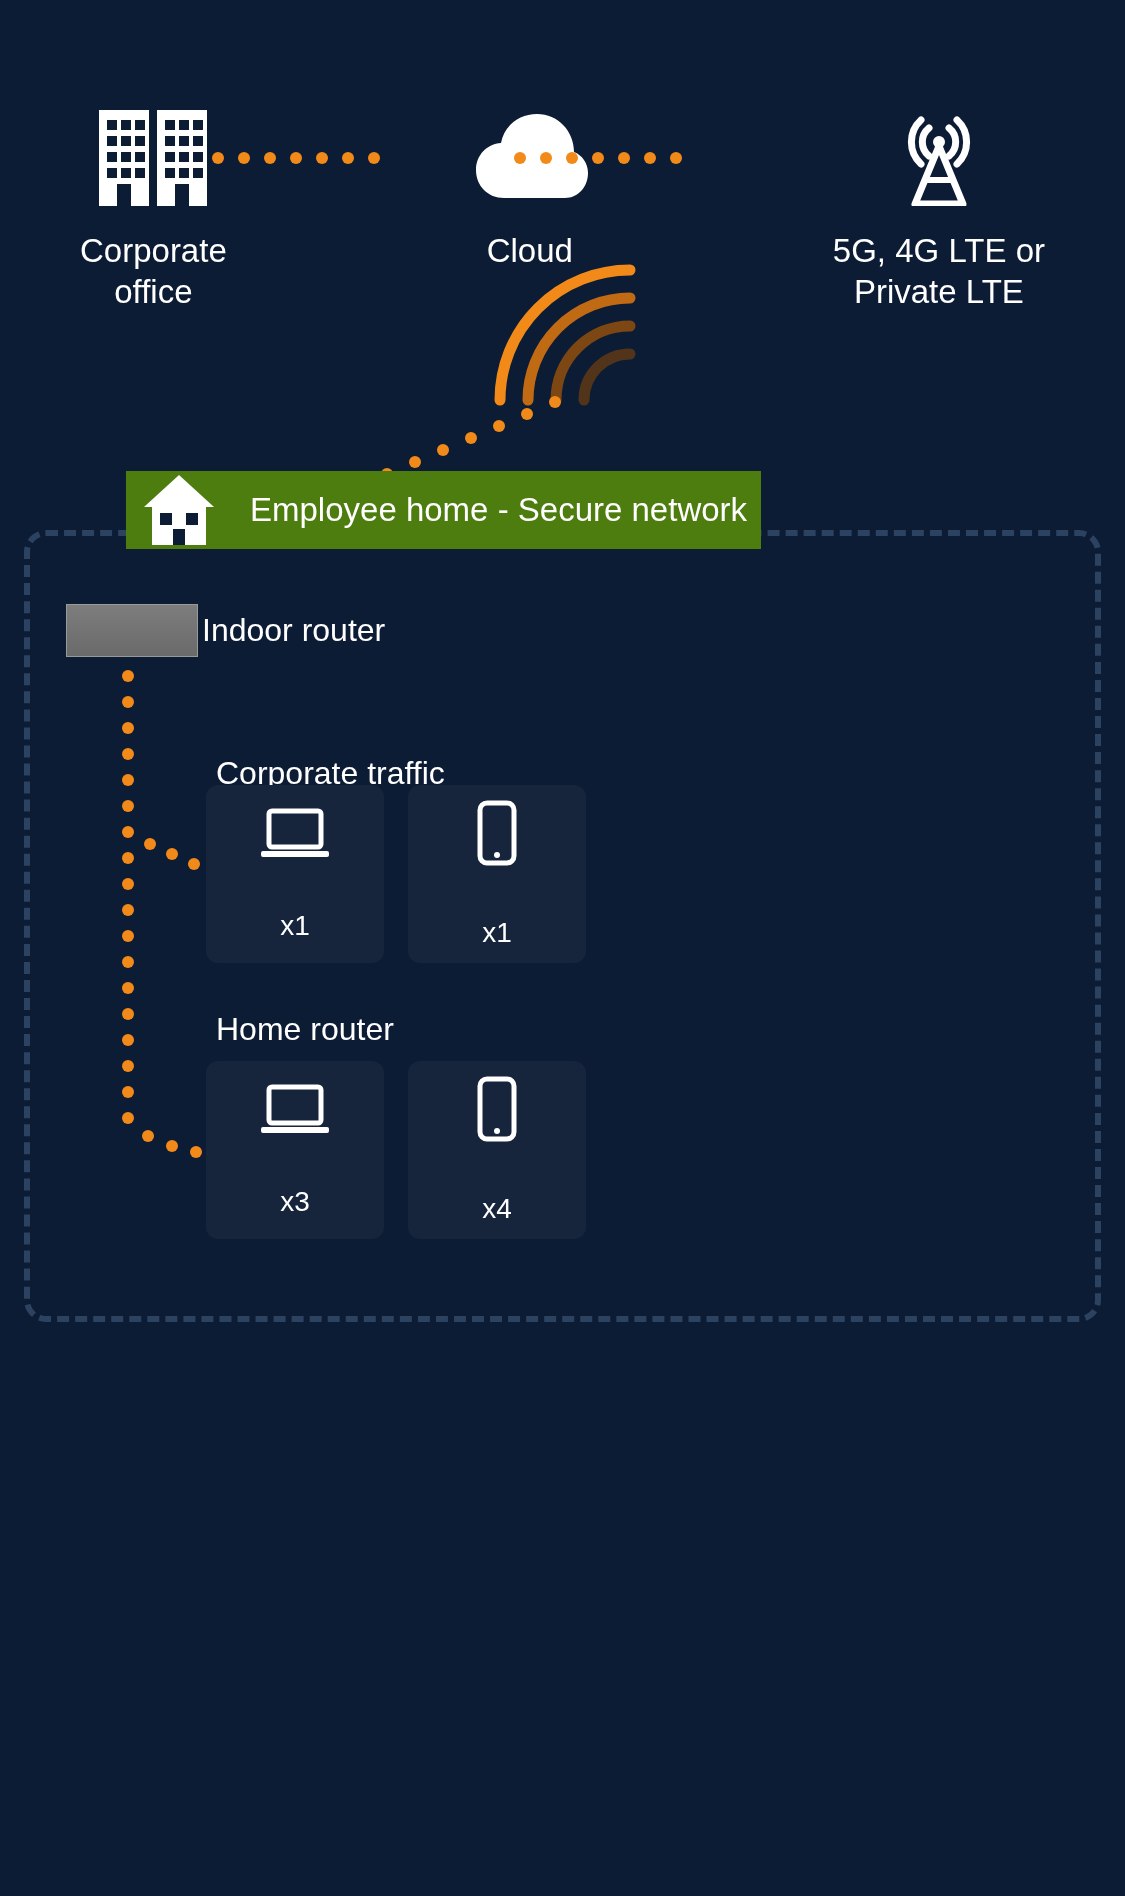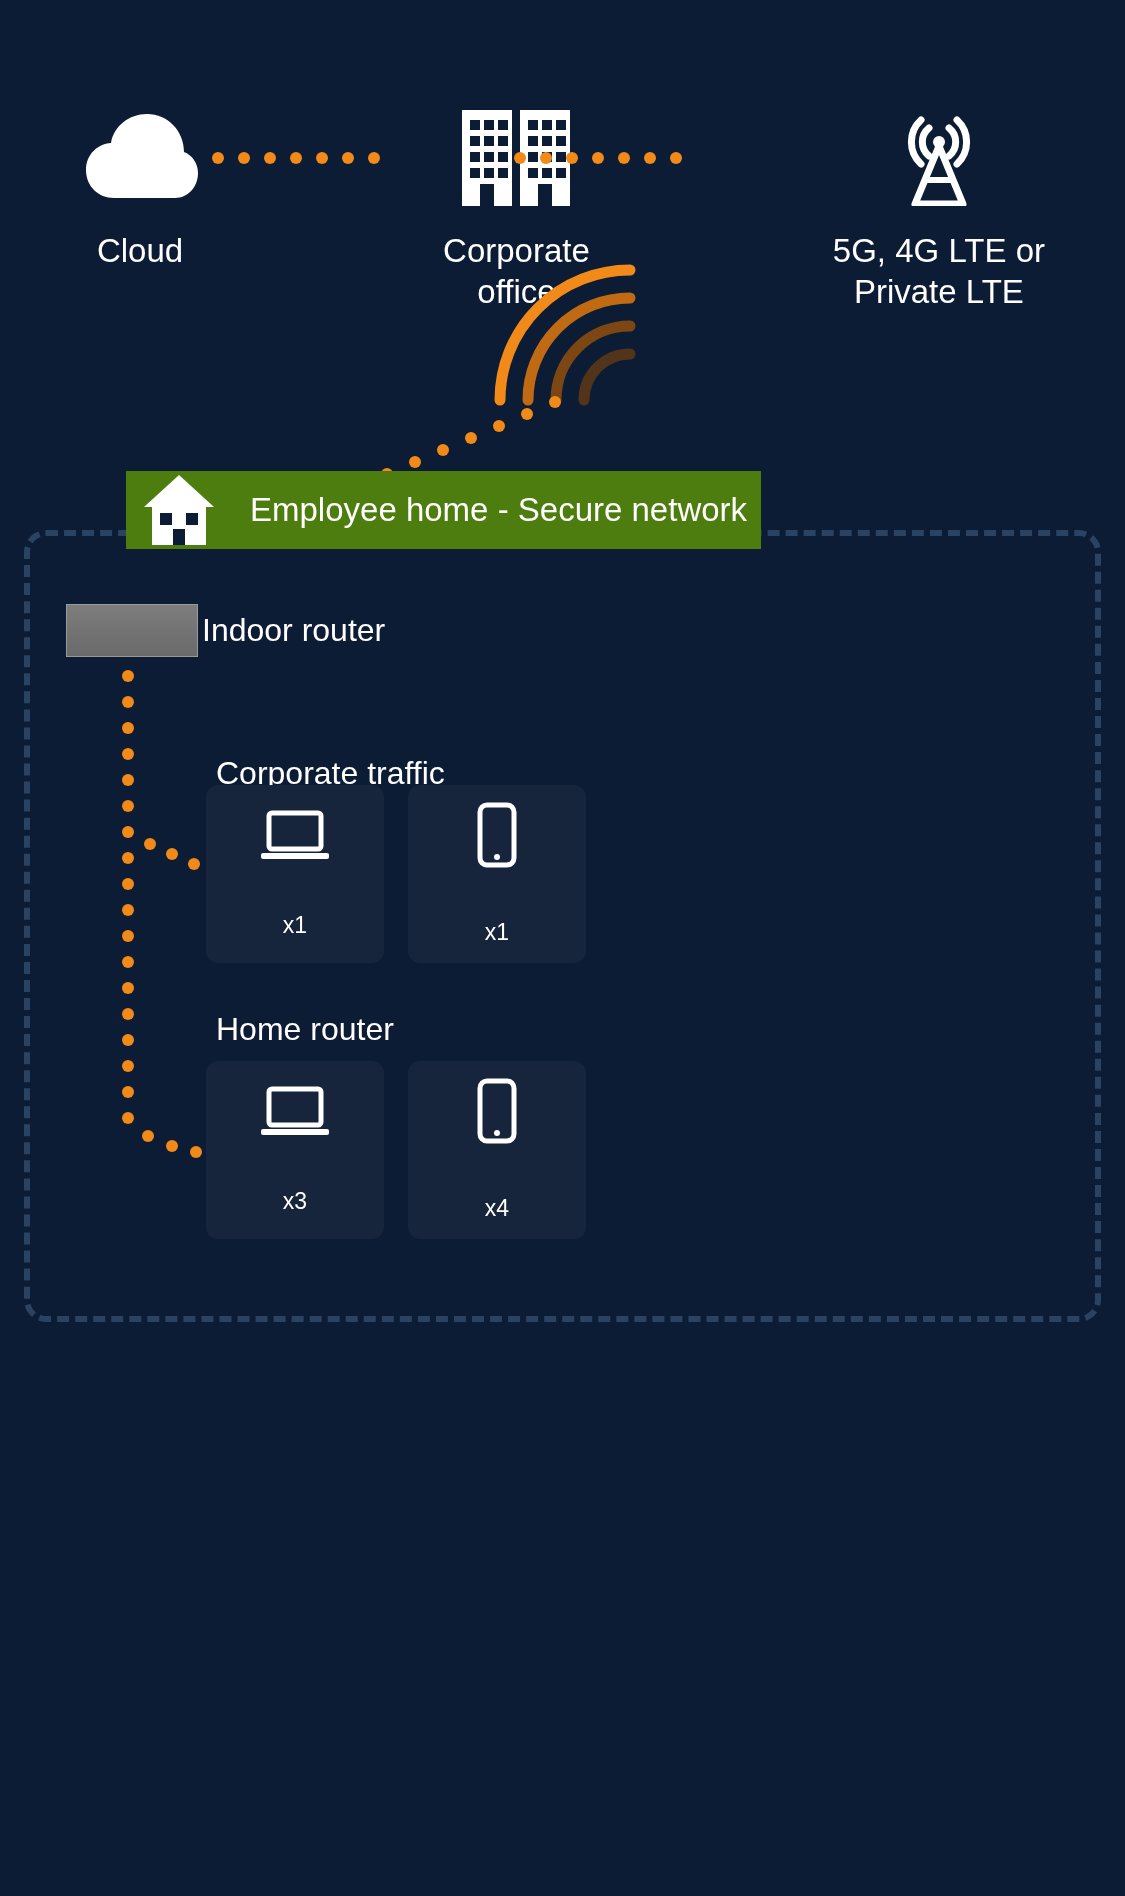--- a/index.html
+++ b/index.html
@@ -20,39 +20,32 @@
   .router-label { font-size: 32px; font-weight: 500; }
 
   .sect-title { position: absolute; font-size: 32px; font-weight: 500; }
   .sect-corp { left: 216px; top: 735px; margin-top: 20px; }
   .sect-home { left: 216px; top: 1011px; }
 
   .cards { position: absolute; display: flex; gap: 24px; }
   .cards-corp { left: 206px; top: 785px; }
   .cards-home { left: 206px; top: 1061px; }
   .card { width: 178px; height: 178px; background: #16243c; border-radius: 12px; display: flex; flex-direction: column; align-items: center; justify-content: center; gap: 18px; }
-  .card-count { font-size: 23px; font-weight: 500; margin-top: 33px; }
+  .card-count { font-size: 28px; font-weight: 500; margin-top: 33px; }
   .card svg { display: block; }
 
   .dotted svg, .arcs svg { display: block; }
   .abs { position: absolute; }
 </style>
 </head>
 <body>
 
 <div class="stage">
 
   <div class="top-row">
-    <div class="top-item">
-      <svg width="120" height="96" viewBox="0 0 120 96">
-        <path fill="#fff" d="M95 88 H34 C18 88 6 76 6 60 C6 45 17 34 31 33 C34 16 49 4 67 4 C88 4 104 21 104 42 C112 45 118 53 118 63 C118 77 108 88 95 88 Z"></path>
-      </svg>
-      <div class="top-label">Cloud</div>
-    </div>
-
     <div class="top-item">
       <svg width="108" height="96" viewBox="0 0 108 96">
         <g fill="#fff">
           <rect x="0" y="0" width="50" height="96"></rect>
           <rect x="58" y="0" width="50" height="96"></rect>
         </g>
         <g fill="#0d1c35">
           <rect x="8" y="10" width="10" height="10"></rect>
             <rect x="22" y="10" width="10" height="10"></rect>
             <rect x="36" y="10" width="10" height="10"></rect>
@@ -79,20 +72,27 @@
             <rect x="80" y="58" width="10" height="10"></rect>
             <rect x="94" y="58" width="10" height="10"></rect>
           <rect x="76" y="74" width="14" height="22"></rect>
         </g>
       </svg>
       <div class="top-label">Corporate
 office</div>
     </div>
 
     <div class="top-item">
+      <svg width="120" height="96" viewBox="0 0 120 96">
+        <path fill="#fff" d="M95 88 H34 C18 88 6 76 6 60 C6 45 17 34 31 33 C34 16 49 4 67 4 C88 4 104 21 104 42 C112 45 118 53 118 63 C118 77 108 88 95 88 Z"></path>
+      </svg>
+      <div class="top-label">Cloud</div>
+    </div>
+
+    <div class="top-item">
       <svg width="96" height="96" viewBox="0 0 96 96">
         <g fill="none" stroke="#fff" stroke-width="7" stroke-linecap="round">
           <path d="M30 10 A30 30 0 0 0 30 54"></path>
           <path d="M66 10 A30 30 0 0 1 66 54"></path>
           <path d="M38 18 A18 18 0 0 0 38 46"></path>
           <path d="M58 18 A18 18 0 0 1 58 46"></path>
         </g>
         <circle cx="48" cy="32" r="6" fill="#fff"></circle>
         <path fill="none" stroke="#fff" stroke-width="7" stroke-linejoin="round" d="M48 36 L24 94 H72 Z"></path>
         <line x1="34" y1="70" x2="62" y2="70" stroke="#fff" stroke-width="6"></line>

